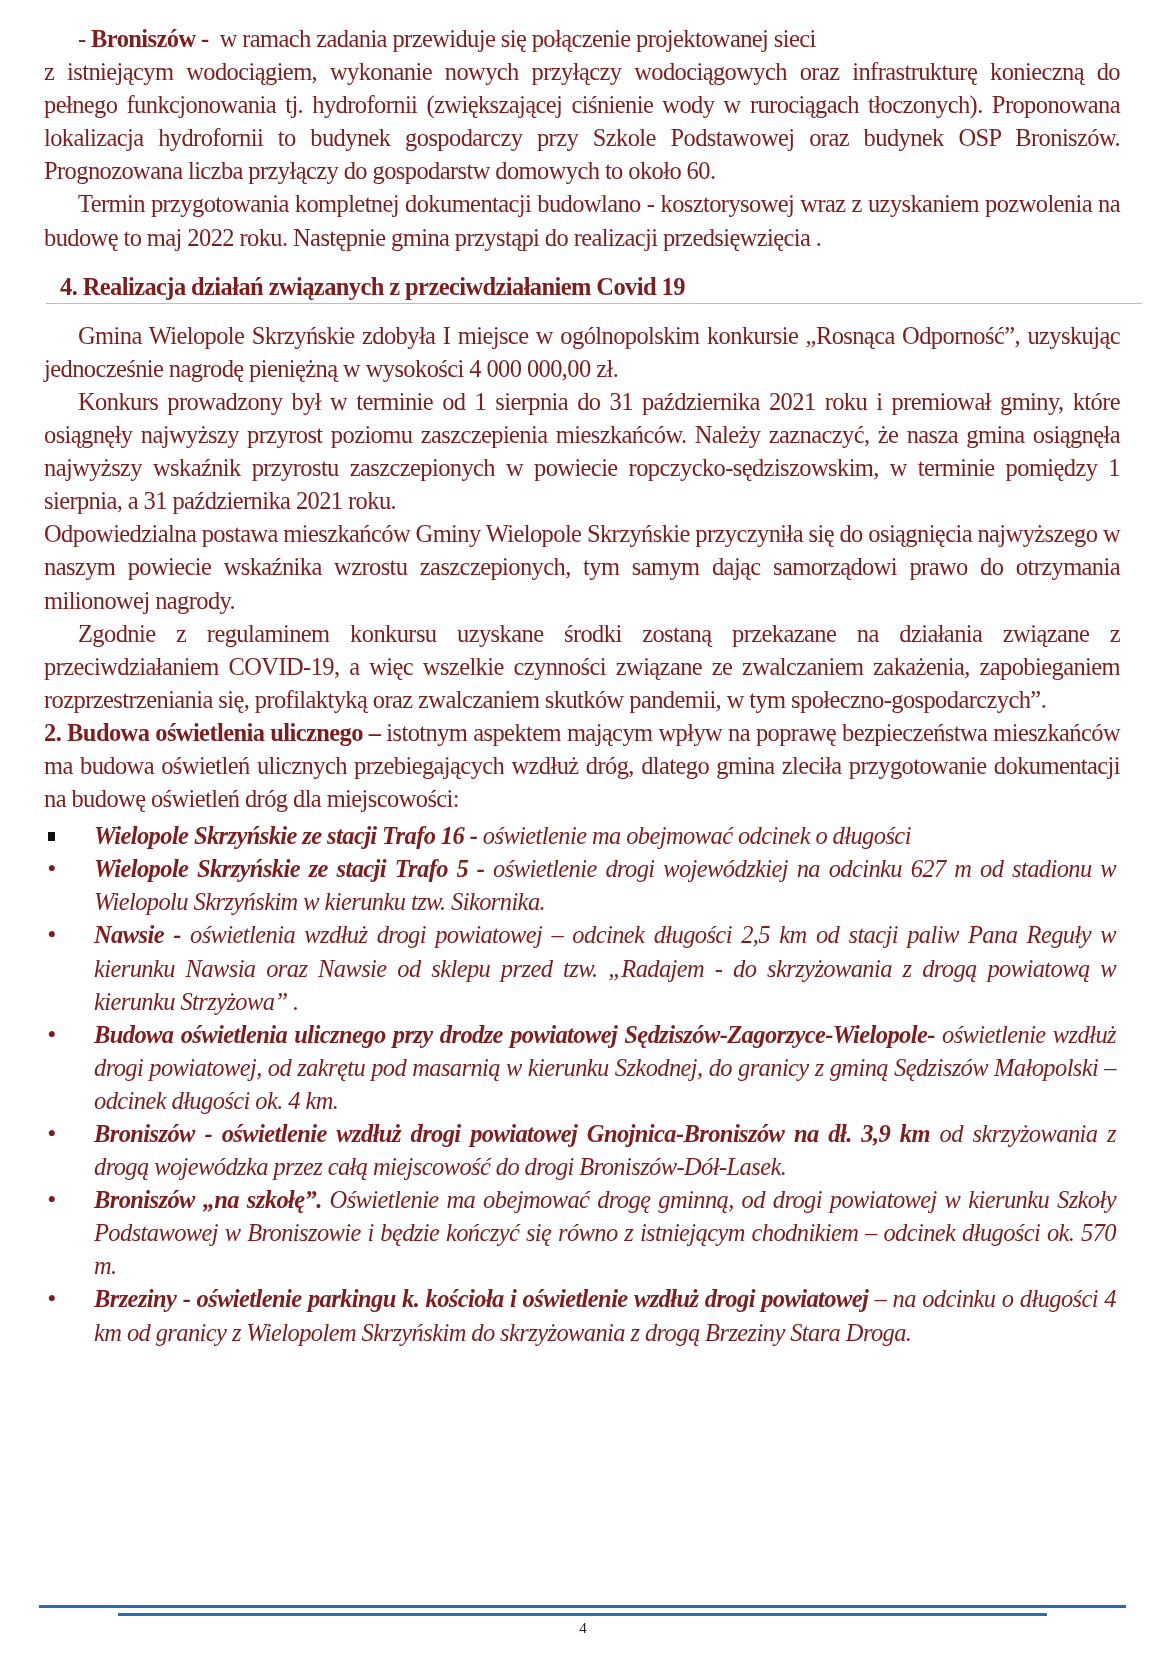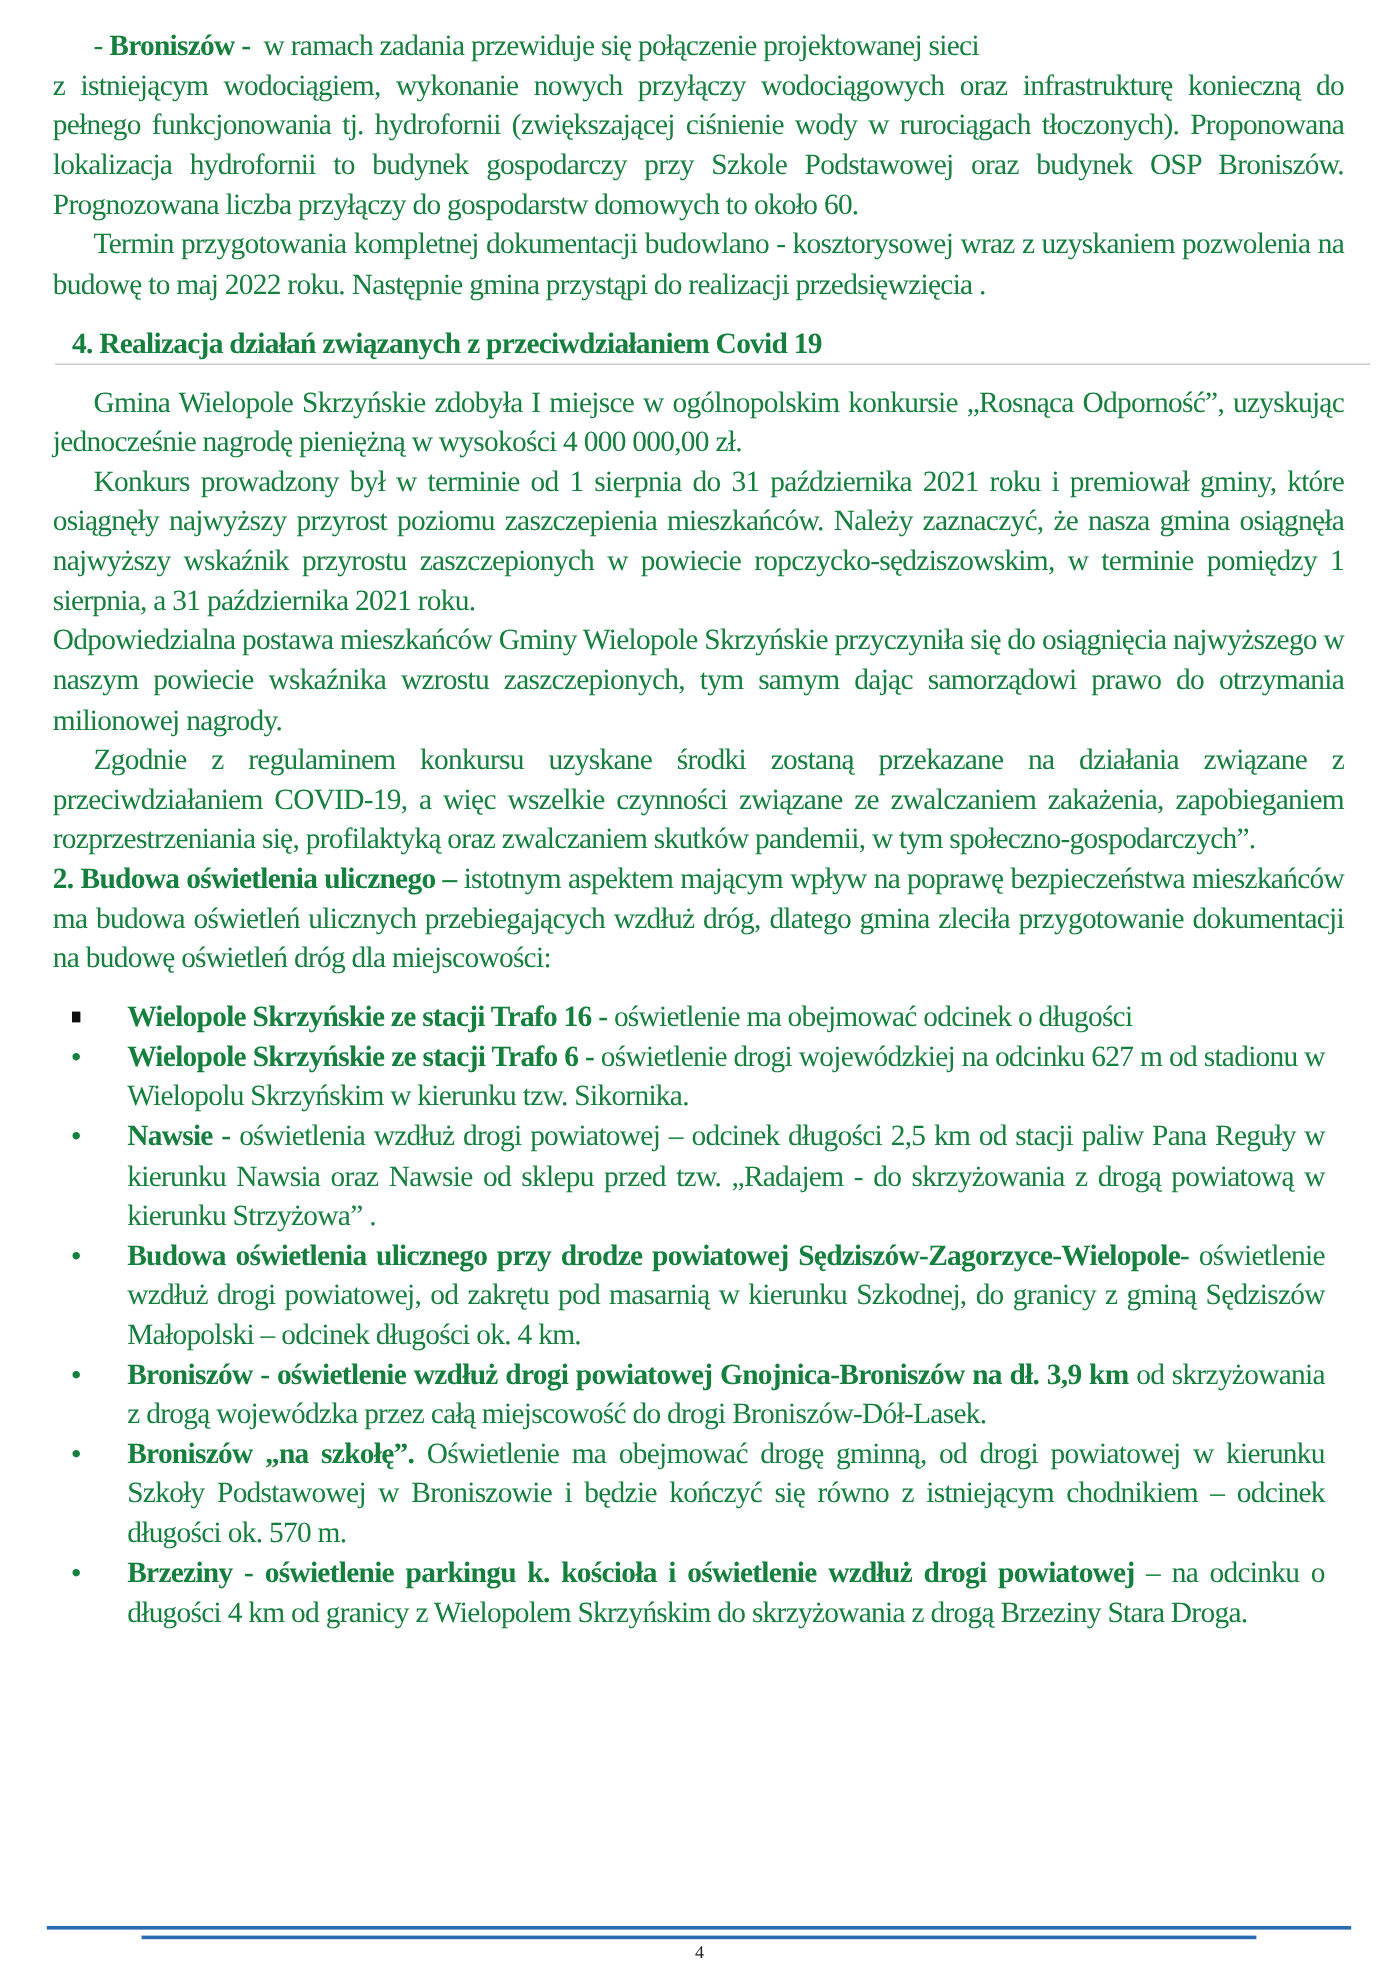--- a/index.html
+++ b/index.html
@@ -1,32 +1,32 @@
 <!DOCTYPE html>
 <html><head>
 <meta charset="utf-8">
 <style>
   html, body { margin: 0; padding: 0; background: #ffffff; }
   body { width: 1166px; height: 1654px; position: relative; overflow: hidden; }
   .page {
     position: absolute; left: 44px; top: 22px; width: 1076px;
     font-family: "Liberation Serif", "DejaVu Serif", serif;
-    font-size: 24.5px; line-height: 33.1px; color: #15803d;
+    font-size: 24.5px; line-height: 33.1px; color: #7f1d1d;
     letter-spacing: -0.6px; word-spacing: 0px;
   }
   .p { margin: 0; text-align: justify; text-align-last: left; }
   .indent { text-indent: 34px; }
   .lead-dash { padding-left: 34px; }
   b { font-weight: bold; }
   .heading { margin: 16px; font-weight: bold; position: relative; }
   .rule {
     position: absolute; left: -14px; width: 1096px; height: 1px;
     background: #bdbdbd;
   }
-  ul.bullets { list-style: none; margin: 16px; padding: 0; }
+  ul.bullets { list-style: none; margin: 4px; padding: 0; font-style: italic; }
   ul.bullets li { position: relative; padding-left: 46px; text-align: justify; text-align-last: left; }
   ul.bullets li .marker {
     position: absolute; left: -1px; top: 0; width: 30px; text-align: left;
   }
   .sq-marker { display: inline-block; width: 7px; height: 9px; background: #111; position: relative; top: -3px; left: 1px; }
   .round-marker { font-size: 26px; }
   .footer-line-long { position: absolute; left: 39px; top: 1605px; width: 1087px; height: 3px; background: #2b6cb0; }
   .footer-line-short { position: absolute; left: 118px; top: 1613px; width: 929px; height: 3px; background: #2b6cb0; }
   .page-num {
     position: absolute; left: 0; top: 1620px; width: 1166px; text-align: center;
@@ -65,21 +65,21 @@
   <ul class="bullets">
     <li style="padding-left:0; text-indent:0;">
       <div style="position:relative; padding-left:46px;">
         <span class="marker"><span class="sq-marker"></span></span>
         <b>Wielopole Skrzyńskie ze stacji Trafo 16 -</b>
         <span>oświetlenie ma obejmować odcinek  o długości</span>
       </div>
     </li>
     <li>
       <span class="marker round-marker">•</span>
-      <b> Wielopole Skrzyńskie ze stacji Trafo  6 -</b>
+      <b> Wielopole Skrzyńskie ze stacji Trafo  5 -</b>
       <span>oświetlenie drogi wojewódzkiej na odcinku 627 m od stadionu w Wielopolu Skrzyńskim w kierunku tzw. Sikornika.</span>
     </li>
     <li>
       <span class="marker round-marker">•</span>
       <b>Nawsie -</b>
       <span>oświetlenia wzdłuż drogi powiatowej – odcinek długości 2,5 km od stacji paliw Pana Reguły w kierunku Nawsia oraz Nawsie od sklepu przed tzw. „Radajem - do skrzyżowania z drogą powiatową w kierunku Strzyżowa” .</span>
     </li>
     <li>
       <span class="marker round-marker">•</span>
       <b>Budowa oświetlenia ulicznego przy drodze powiatowej Sędziszów-Zagorzyce-Wielopole-</b>

